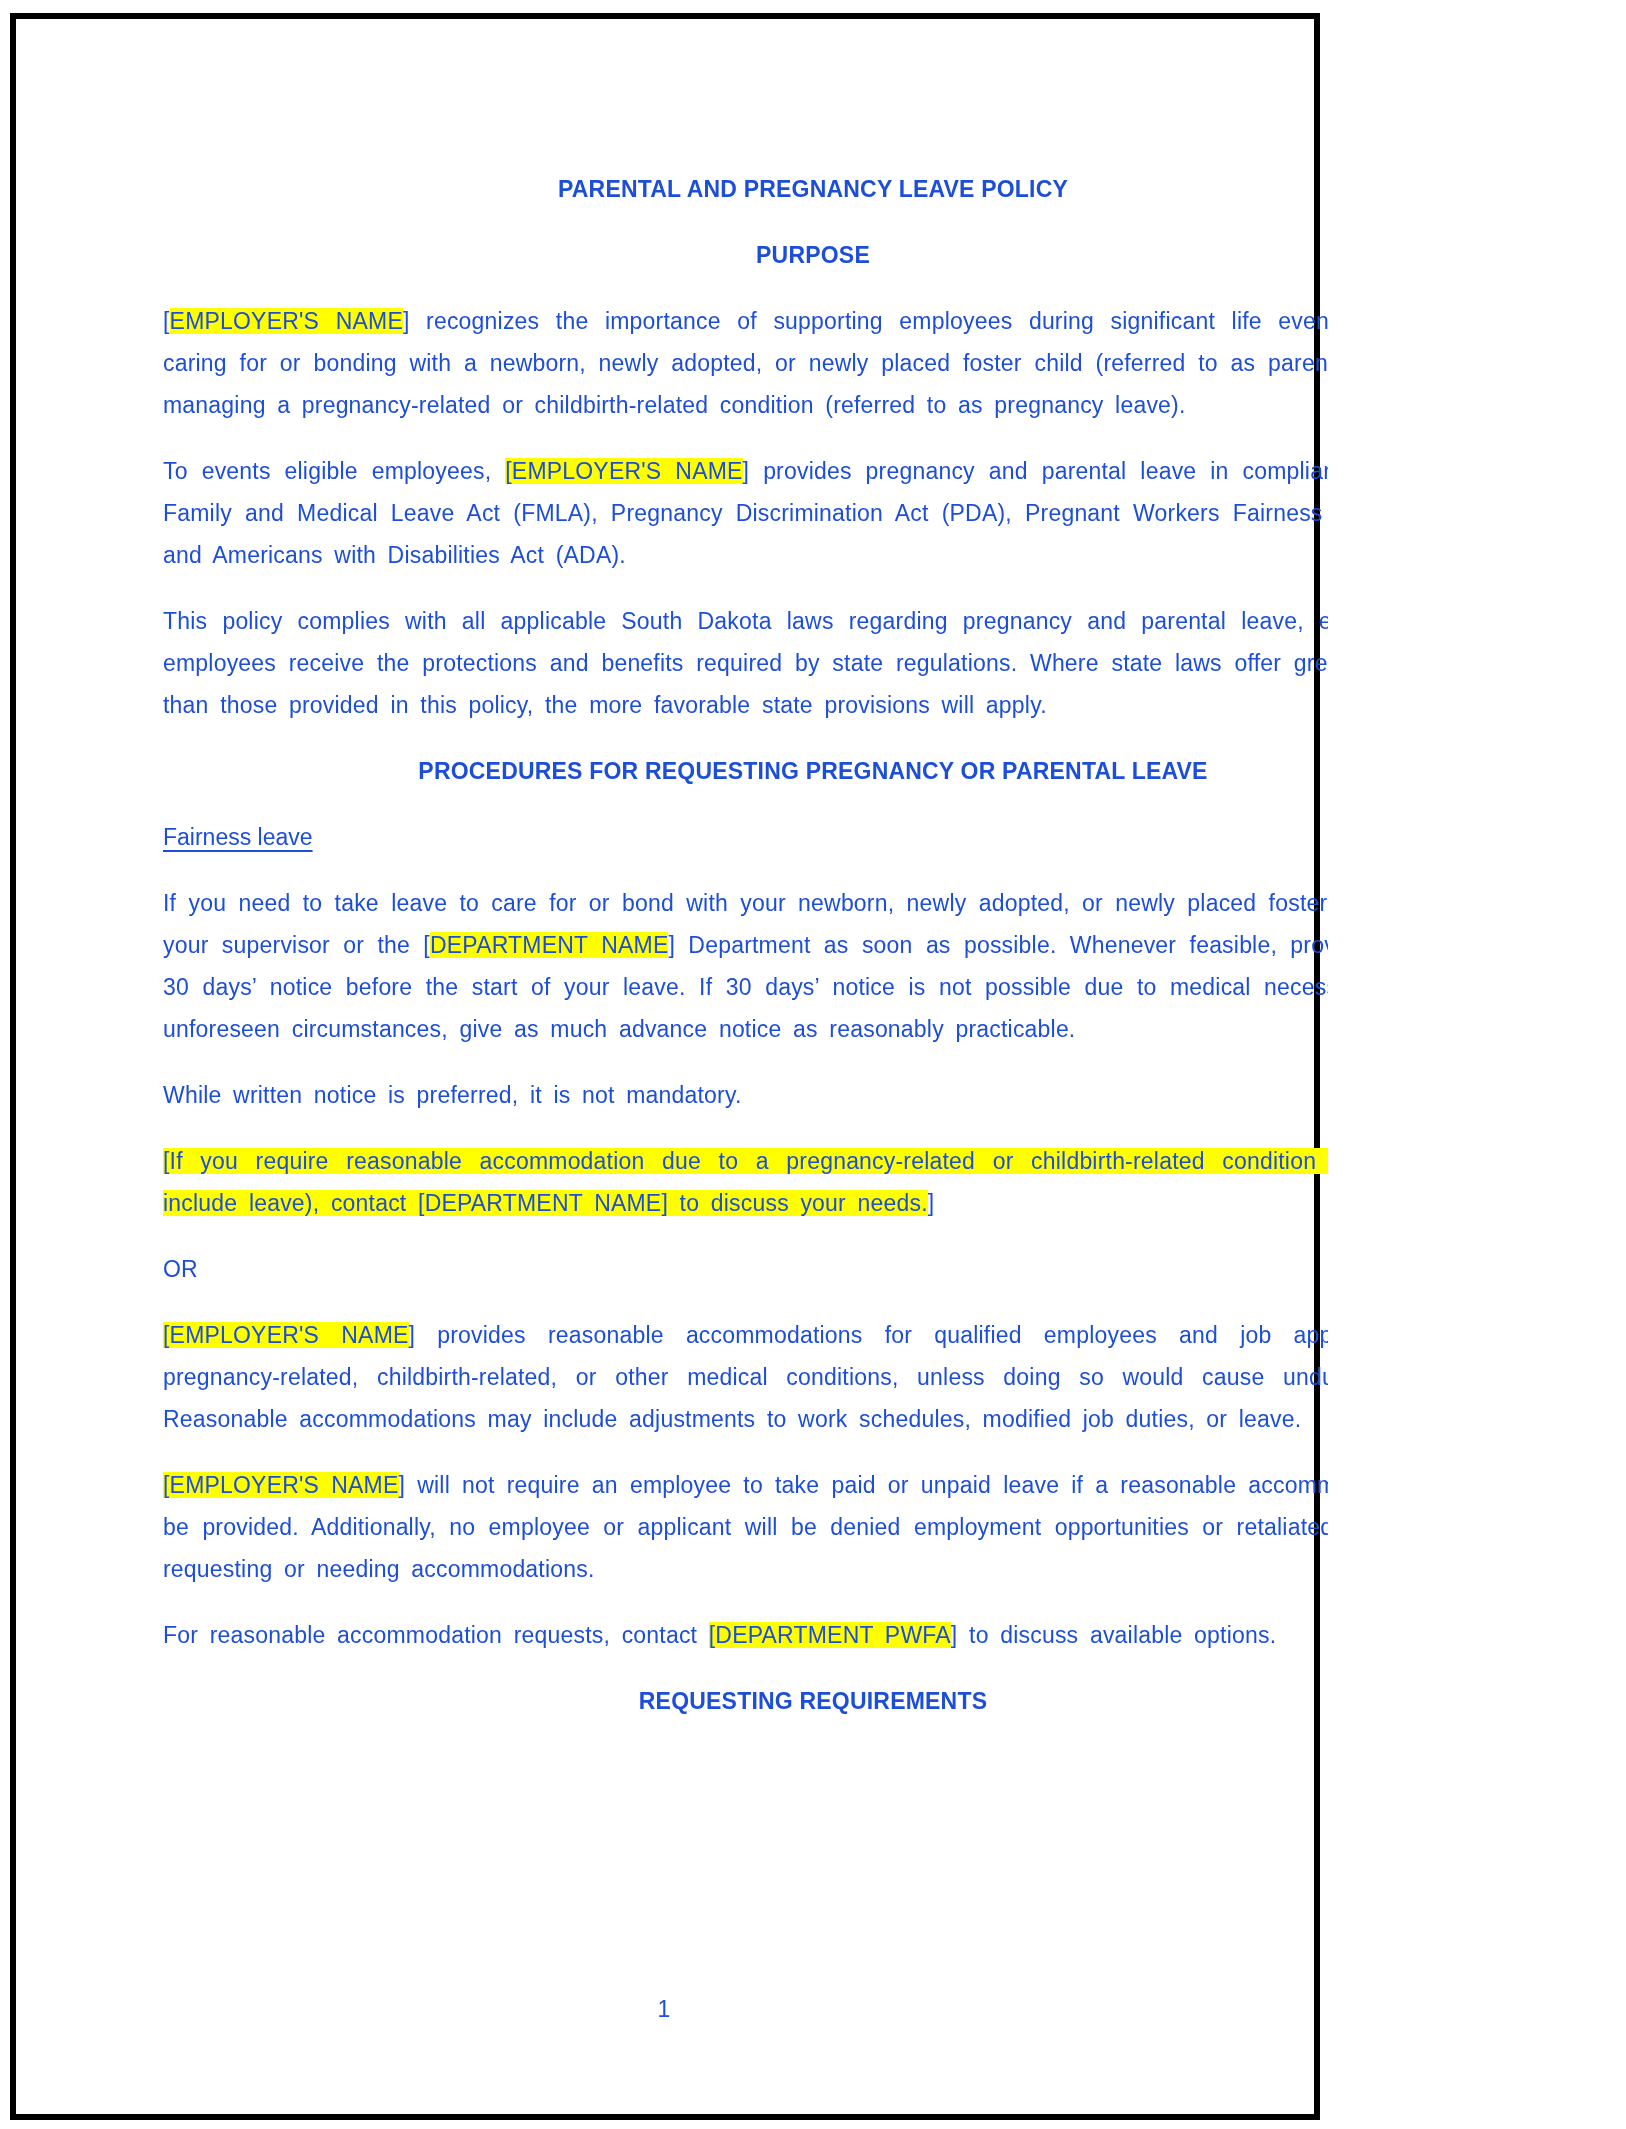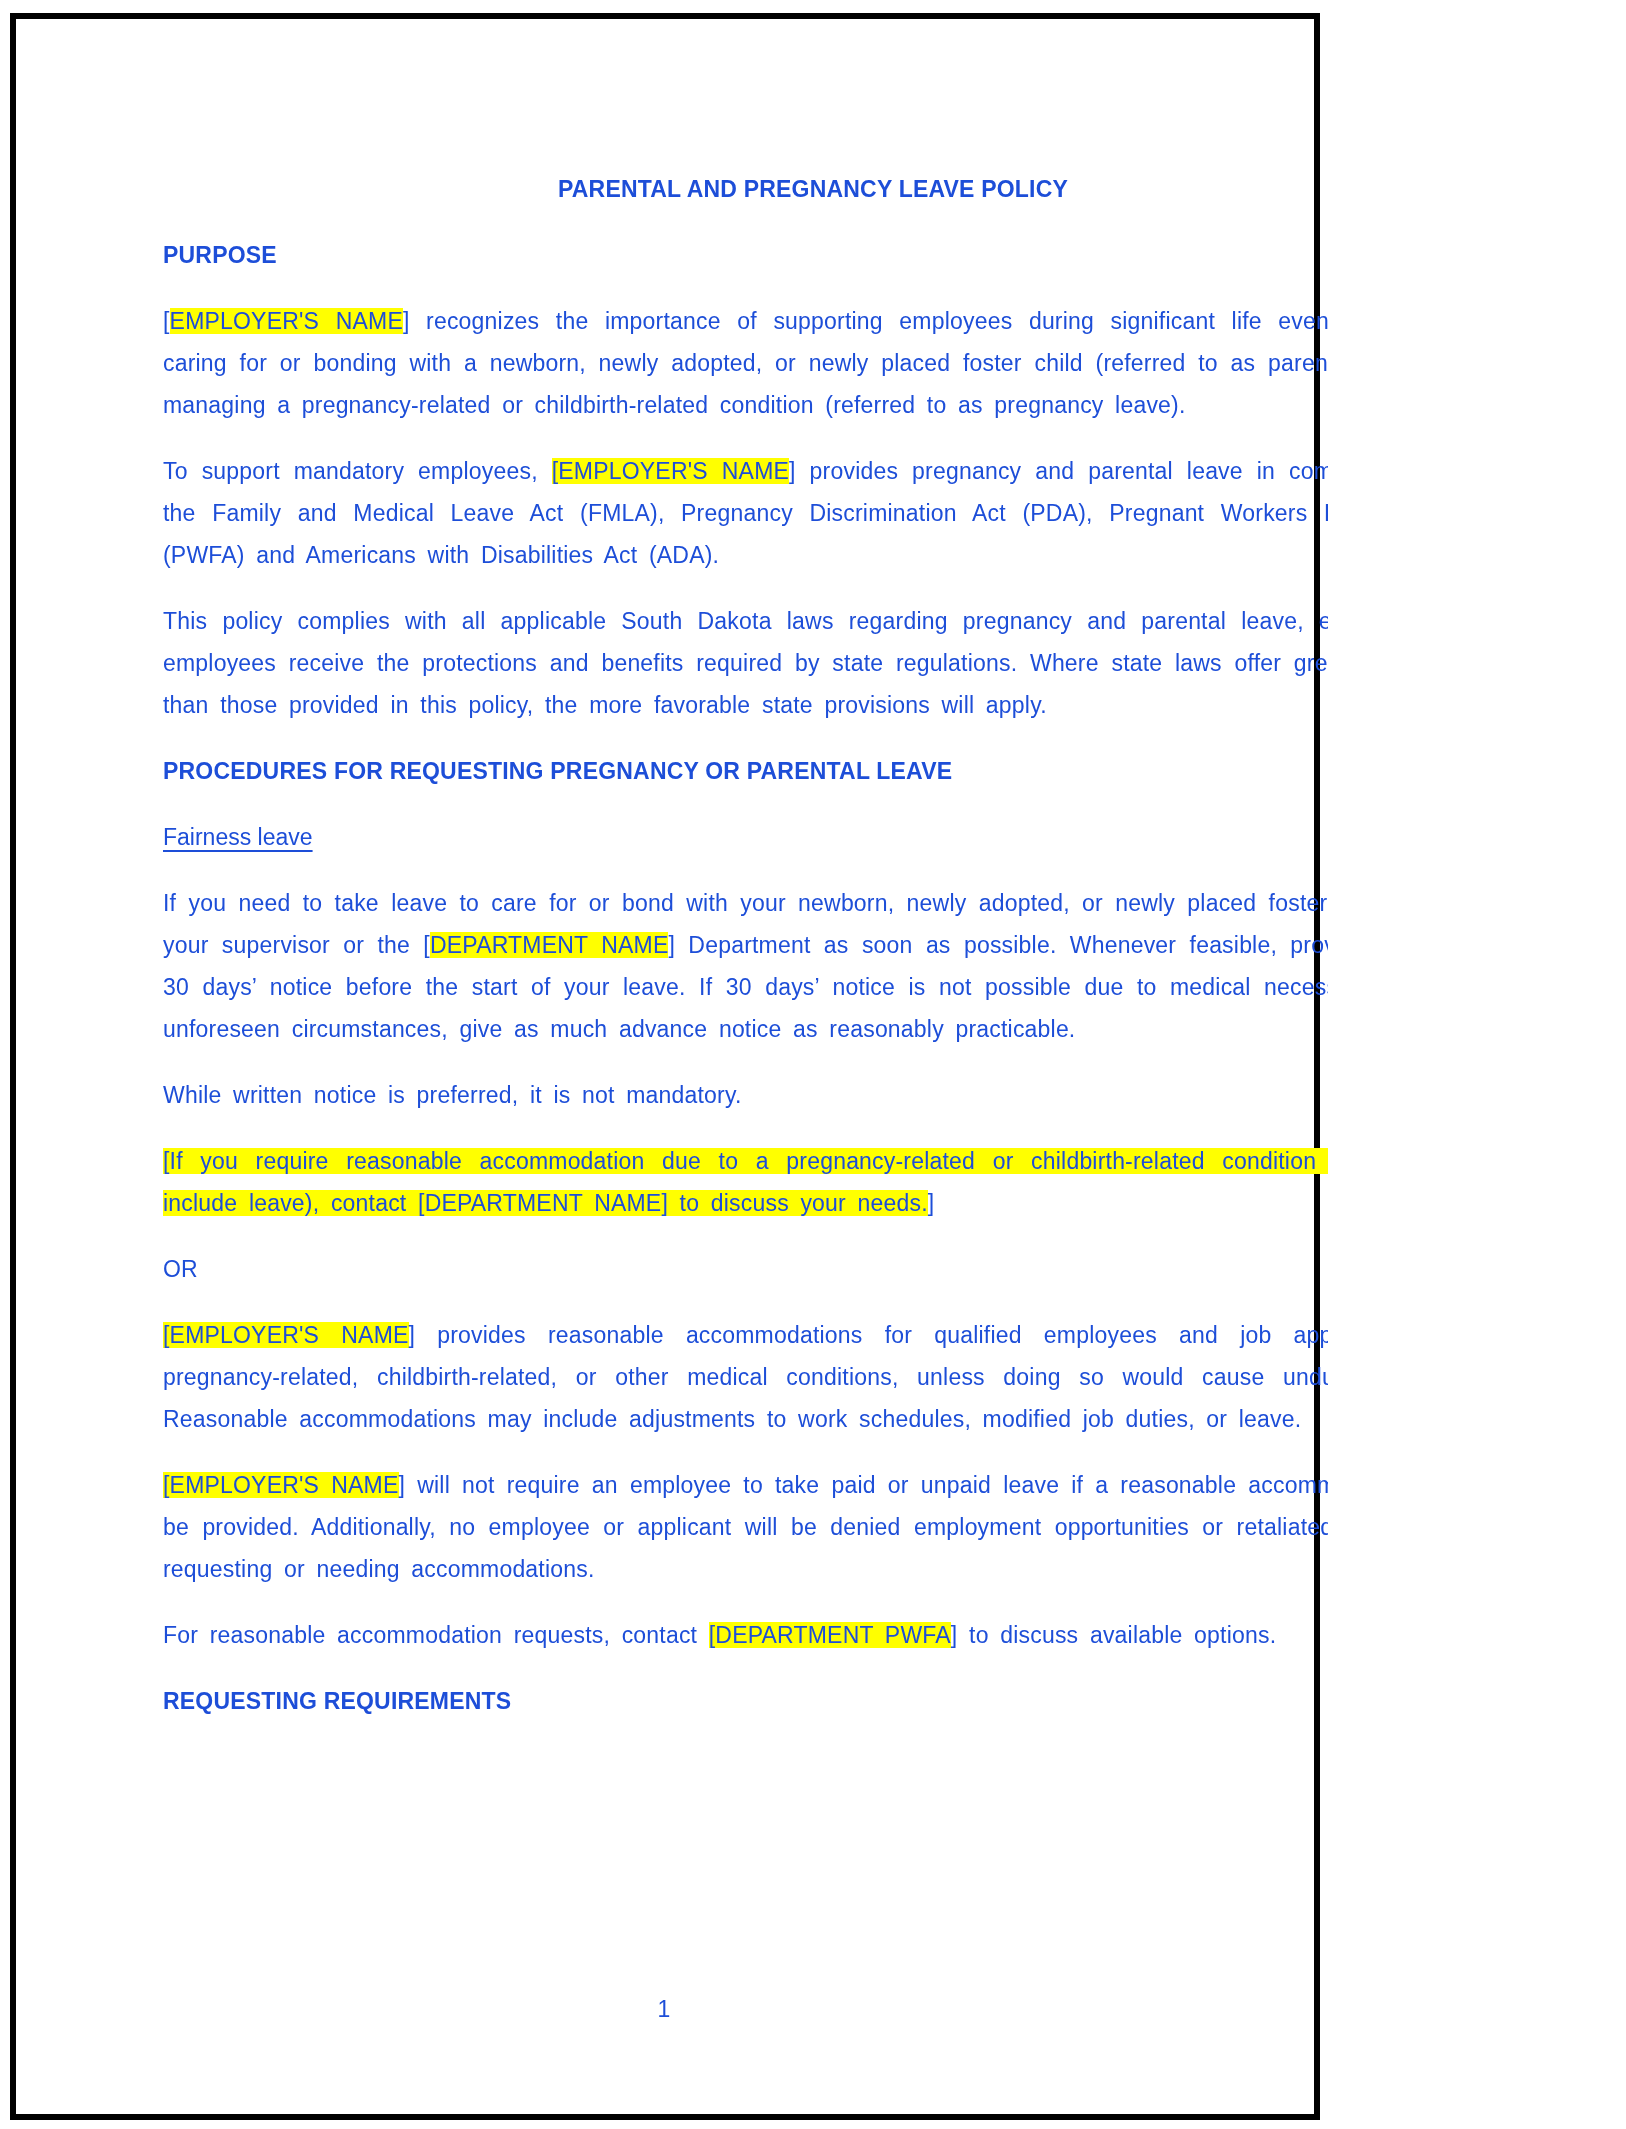--- a/index.html
+++ b/index.html
@@ -37,21 +37,21 @@
     line-height: 42px;
     text-align: justify;
   }
   .title {
     text-align: center;
     font-weight: bold;
     letter-spacing: 0.2px;
   }
   .heading {
     font-weight: bold;
-    text-align: left;
+    text-align: center;
     letter-spacing: 0.2px;
   }
   .subheading {
     text-decoration: underline;
     text-underline-offset: 5px;
     text-align: left;
   }
   .para {
     word-spacing: 5px;
     letter-spacing: 0.2px;
@@ -73,21 +73,21 @@
 </head>
 <body>
 
 <div class="page">
   <div class="frame"></div>
   <div class="content">
     <p class="block title">PARENTAL AND PREGNANCY LEAVE POLICY</p>
     <div>
         <p class="block heading"><span>PURPOSE</span></p>
         <p class="block para"><span>[</span><span class="hl" style="background: rgb(255, 255, 0);">EMPLOYER'S NAME</span><span>] recognizes the importance of supporting employees during significant life events, including caring for or bonding with a newborn, newly adopted, or newly placed foster child (referred to as parental leave) or managing a pregnancy-related or childbirth-related condition (referred to as pregnancy leave).</span></p>
-        <p class="block para"><span>To support mandatory employees, </span><span class="hl" style="background: rgb(255, 255, 0);">[EMPLOYER'S NAME</span><span>] provides pregnancy and parental leave in compliance with the Family and Medical Leave Act (FMLA), Pregnancy Discrimination Act (PDA), Pregnant Workers Fairness Act (PWFA) and Americans with Disabilities Act (ADA).</span></p>
+        <p class="block para"><span>To events eligible employees, </span><span class="hl" style="background: rgb(255, 255, 0);">[EMPLOYER'S NAME</span><span>] provides pregnancy and parental leave in compliance with the Family and Medical Leave Act (FMLA), Pregnancy Discrimination Act (PDA), Pregnant Workers Fairness Act (PWFA) and Americans with Disabilities Act (ADA).</span></p>
         <p class="block para"><span>This policy complies with all applicable South Dakota laws regarding pregnancy and parental leave, ensuring that employees receive the protections and benefits required by state regulations. Where state laws offer greater benefits than those provided in this policy, the more favorable state provisions will apply.</span></p>
         <p class="block heading"><span>PROCEDURES FOR REQUESTING PREGNANCY OR PARENTAL LEAVE</span></p>
         <p class="block subheading"><span>Fairness leave</span></p>
         <p class="block para"><span>If you need to take leave to care for or bond with your newborn, newly adopted, or newly placed foster child, notify your supervisor or the [</span><span class="hl" style="background: rgb(255, 255, 0);">DEPARTMENT NAME</span><span>] Department as soon as possible. Whenever feasible, provide at least 30 days’ notice before the start of your leave. If 30 days’ notice is not possible due to medical necessity or other unforeseen circumstances, give as much advance notice as reasonably practicable.</span></p>
         <p class="block para"><span>While written notice is preferred, it is not mandatory.</span></p>
         <p class="block para"><span class="hl" style="background: rgb(255, 255, 0);">[If you require reasonable accommodation due to a pregnancy-related or childbirth-related condition (which may include leave), contact [DEPARTMENT NAME] to discuss your needs.</span><span>]</span></p>
         <p class="block para"><span>OR</span></p>
         <p class="block para"><span class="hl" style="background: rgb(255, 255, 0);">[EMPLOYER'S NAME</span><span>] provides reasonable accommodations for qualified employees and job applicants with pregnancy-related, childbirth-related, or other medical conditions, unless doing so would cause undue hardship. Reasonable accommodations may include adjustments to work schedules, modified job duties, or leave.</span></p>
         <p class="block para"><span class="hl" style="background: rgb(255, 255, 0);">[EMPLOYER'S NAME</span><span>] will not require an employee to take paid or unpaid leave if a reasonable accommodation can be provided. Additionally, no employee or applicant will be denied employment opportunities or retaliated against for requesting or needing accommodations.</span></p>
         <p class="block para"><span>For reasonable accommodation requests, contact </span><span class="hl" style="background: rgb(255, 255, 0);">[DEPARTMENT PWFA</span><span>] to discuss available options.</span></p>

